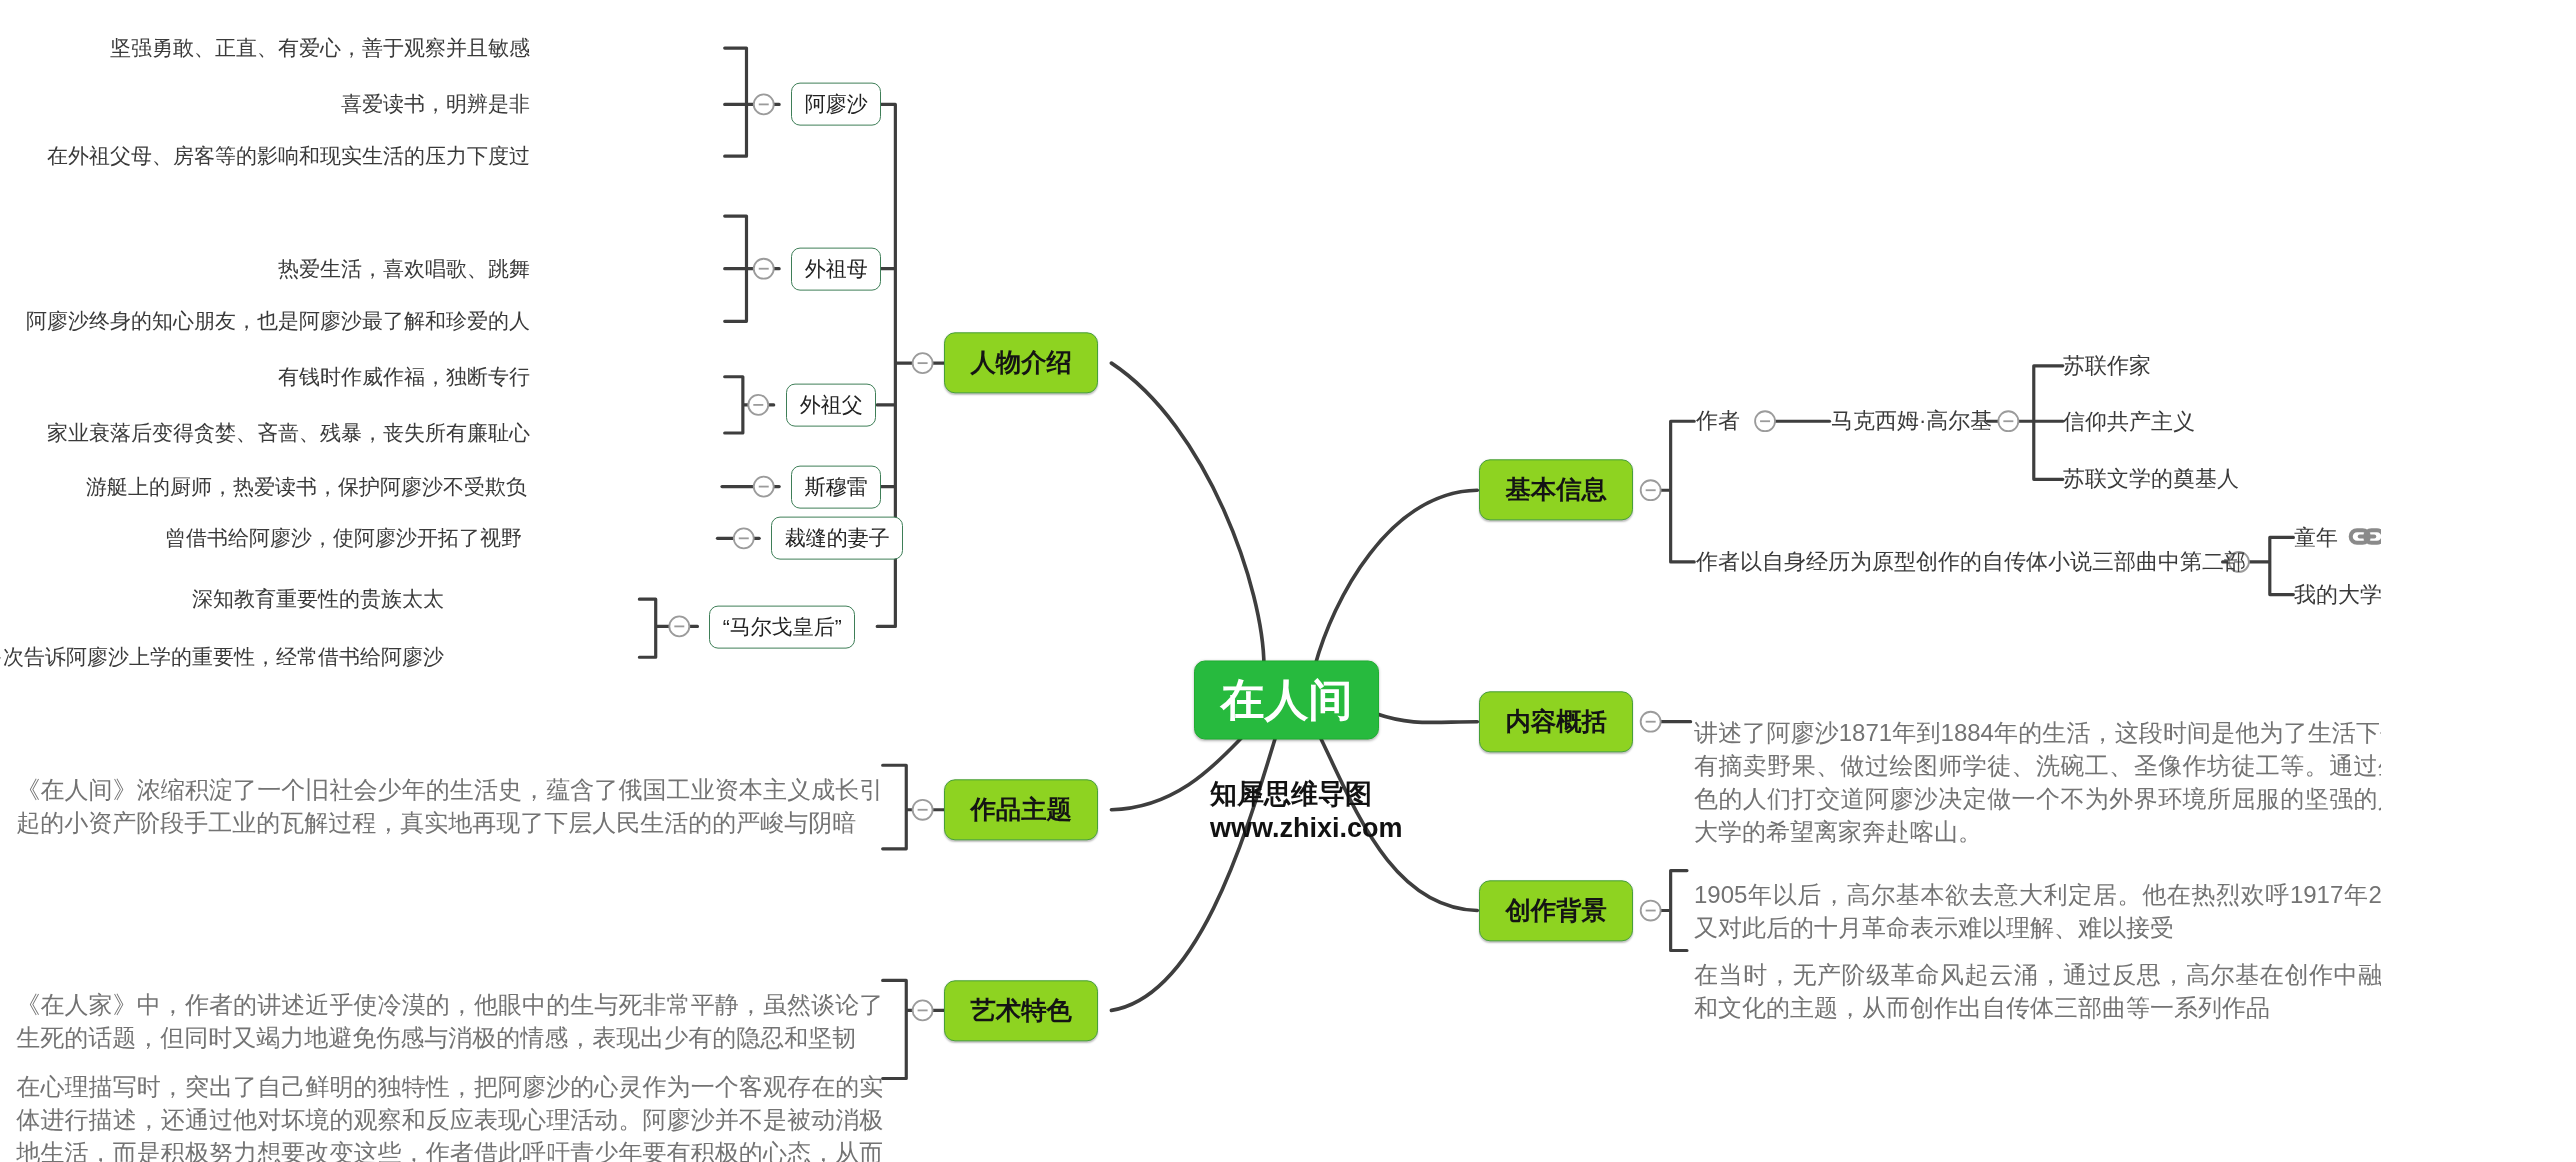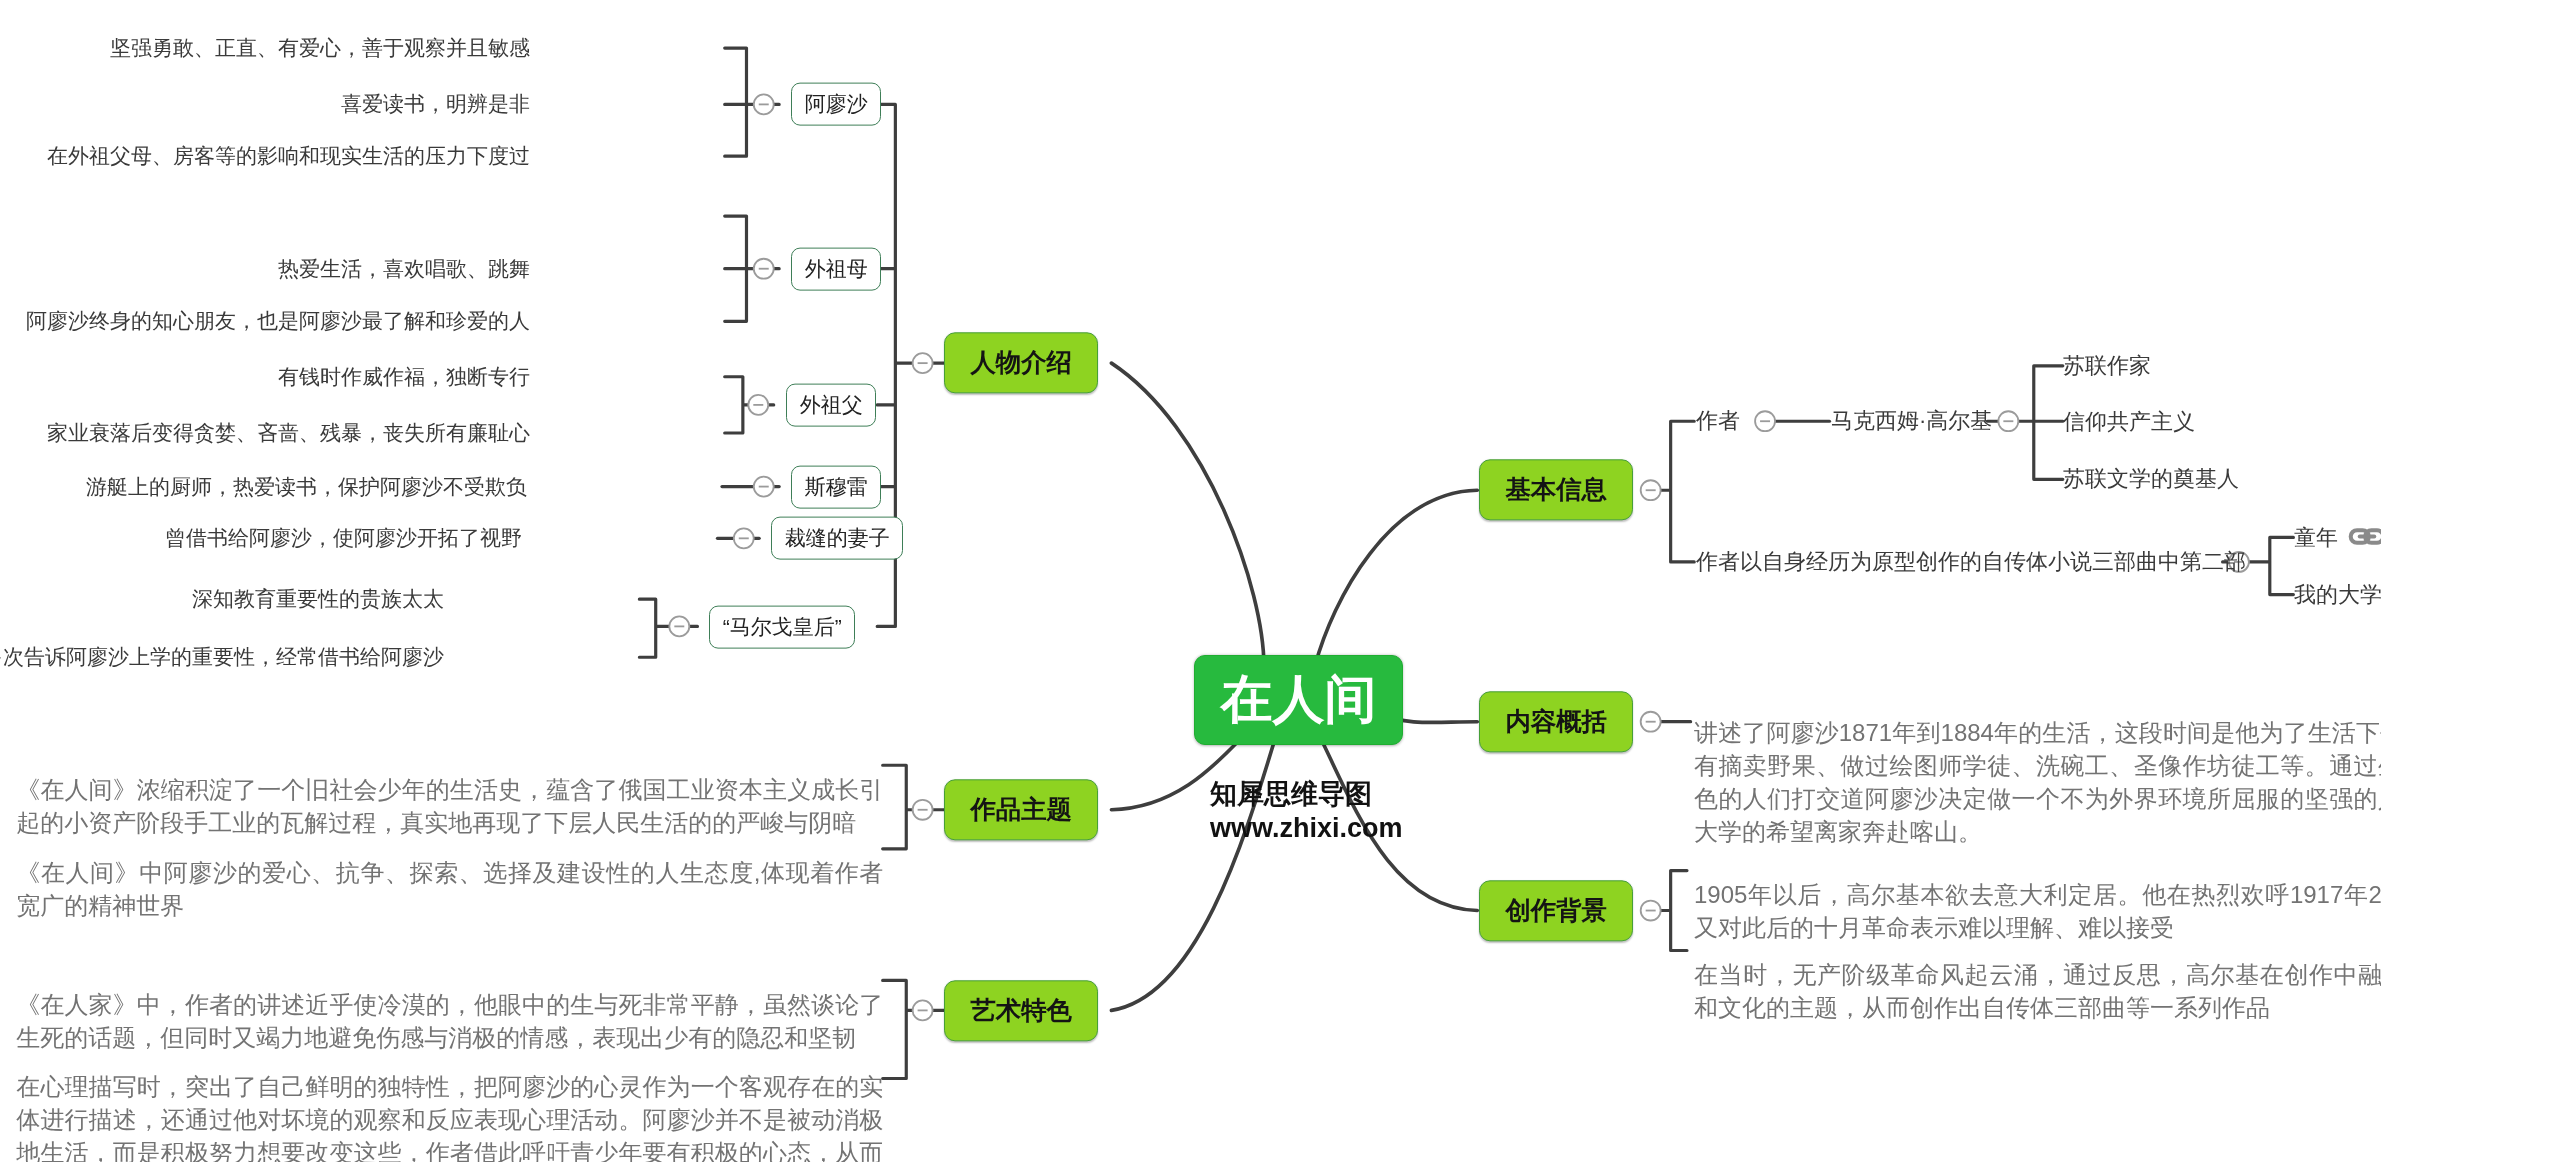--- a/index.html
+++ b/index.html
@@ -13,21 +13,21 @@
   .para{position:absolute;font-size:24px;color:#737373;line-height:33px;text-align:justify;margin-top:40px;}
   .pbox{position:absolute;transform:translateY(-50%);background:#fff;
         border:1.8px solid #3e7e57;border-radius:9px;padding:6.4px 12.7px;
         font-size:21px;color:#222;white-space:nowrap;margin-left:12px;}
   .n1{position:absolute;transform:translateY(-50%);background:#8ed321;
       border:1.8px solid #46a037;border-radius:11px;padding:12.7px 25.4px;
       font-size:25.4px;font-weight:600;color:#141414;white-space:nowrap;
       box-shadow:0 0.9px 1.8px rgba(0,0,0,.25);}
   .center-node{position:absolute;transform:translateY(-50%);background:#27ba3e;
       border:1.8px solid #1fae31;border-radius:11px;padding:9px 25.4px;
-      font-size:52px;font-weight:700;color:#ffffff;white-space:nowrap;
+      font-size:44px;font-weight:700;color:#ffffff;white-space:nowrap;
       box-shadow:0 0.9px 2.7px rgba(0,0,0,.3);}
   .watermark{position:absolute;left:1210px;top:777px;font-size:27px;font-weight:700;
       color:#111;line-height:34px;}
   .linkicon{position:absolute;transform:translateY(-50%);}
 </style>
 </head>
 <body>
 
 <div class="canvas">
 
@@ -145,21 +145,20 @@
   <div class="leaf rt" style="right:1859px;top:538px">曾借书给阿廖沙，使阿廖沙开拓了视野</div>
   <div class="pbox" style="left:759px;top:538px">裁缝的妻子</div>
 
   <div class="leaf rt" style="right:1937px;top:599px">深知教育重要性的贵族太太</div>
   <div class="leaf rt" style="right:1937px;top:657px">多次告诉阿廖沙上学的重要性，经常借书给阿廖沙</div>
   <div class="pbox" style="left:697px;top:627px">“马尔戈皇后”</div>
 
   <div class="n1" style="left:944px;top:363px">人物介绍</div>
 
   <div class="para" style="left:16.3px;top:733px;width:867px">《在人间》浓缩积淀了一个旧社会少年的生活史，蕴含了俄国工业资本主义成长引起的小资产阶段手工业的瓦解过程，真实地再现了下层人民生活的的严峻与阴暗</div>
-  <div class="para" style="left:16.3px;top:816px;width:867px">《在人间》中阿廖沙的爱心、抗争、探索、选择及建设性的人生态度,体现着作者宽广的精神世界</div>
   <div class="n1" style="left:944px;top:810px">作品主题</div>
 
   <div class="para" style="left:16.3px;top:948px;width:867px">《在人家》中，作者的讲述近乎使冷漠的，他眼中的生与死非常平静，虽然谈论了生死的话题，但同时又竭力地避免伤感与消极的情感，表现出少有的隐忍和坚韧</div>
   <div class="para" style="left:16.3px;top:1030px;width:867px">在心理描写时，突出了自己鲜明的独特性，把阿廖沙的心灵作为一个客观存在的实体进行描述，还通过他对坏境的观察和反应表现心理活动。阿廖沙并不是被动消极地生活，而是积极努力想要改变这些，作者借此呼吁青少年要有积极的心态，从而构建和谐美好的社会</div>
   <div class="n1" style="left:944px;top:1011px">艺术特色</div>
 
   <div class="center-node" style="left:1194px;top:700px">在人间</div>
   <div class="watermark">
     <div>知犀思维导图</div>
     <div>www.zhixi.com</div>

